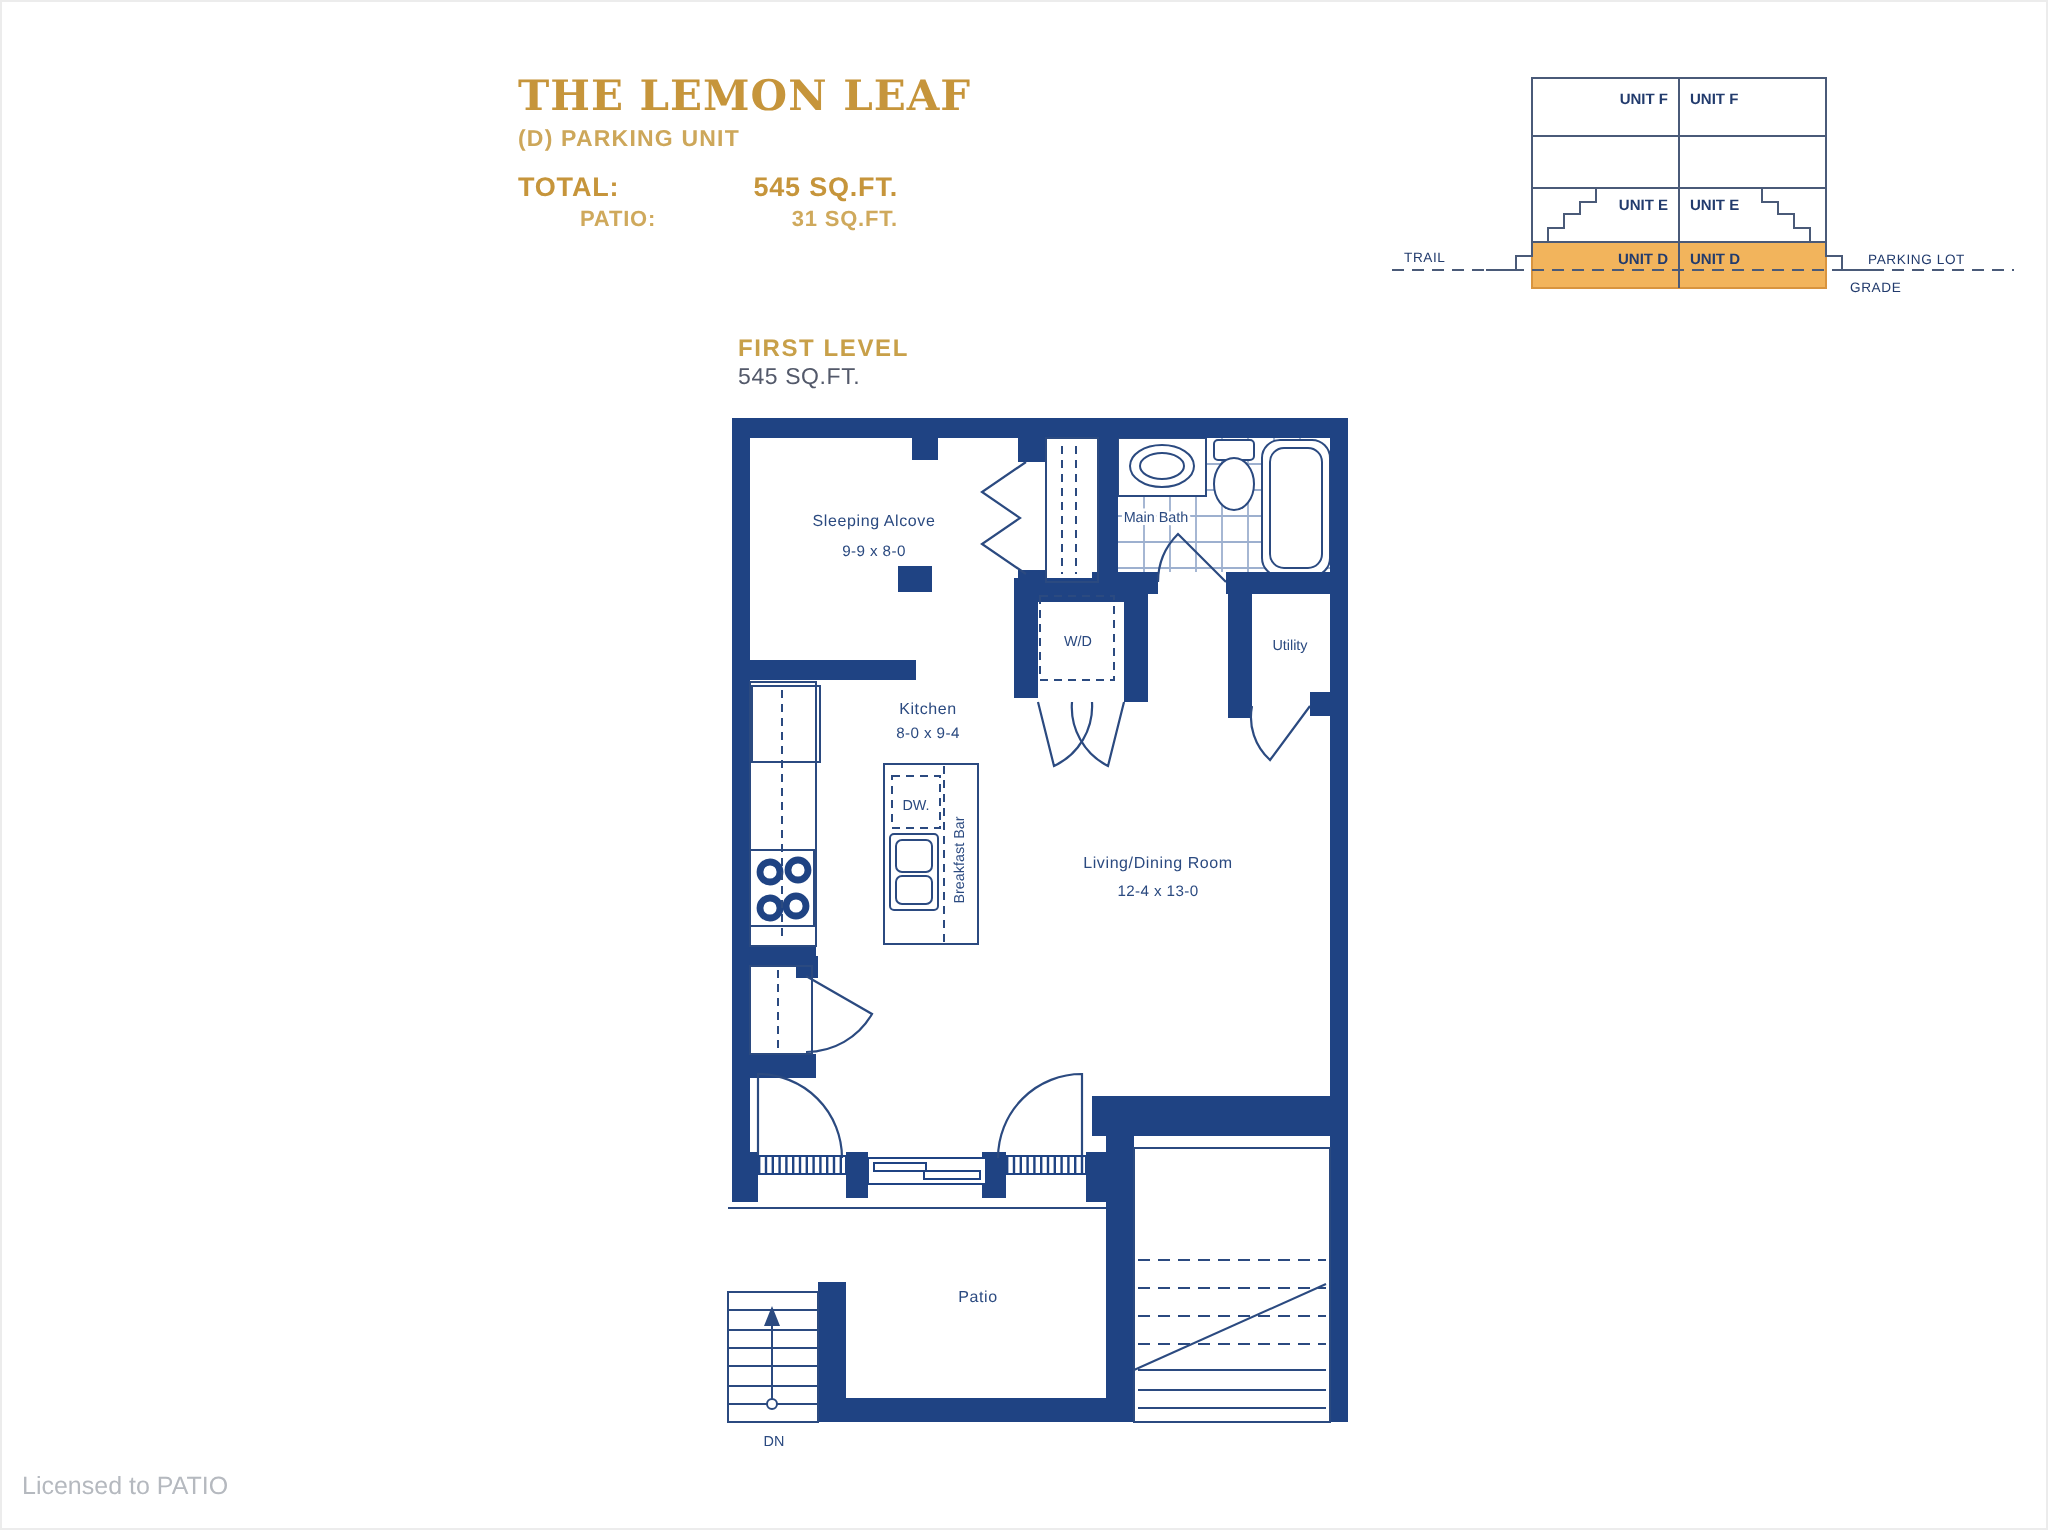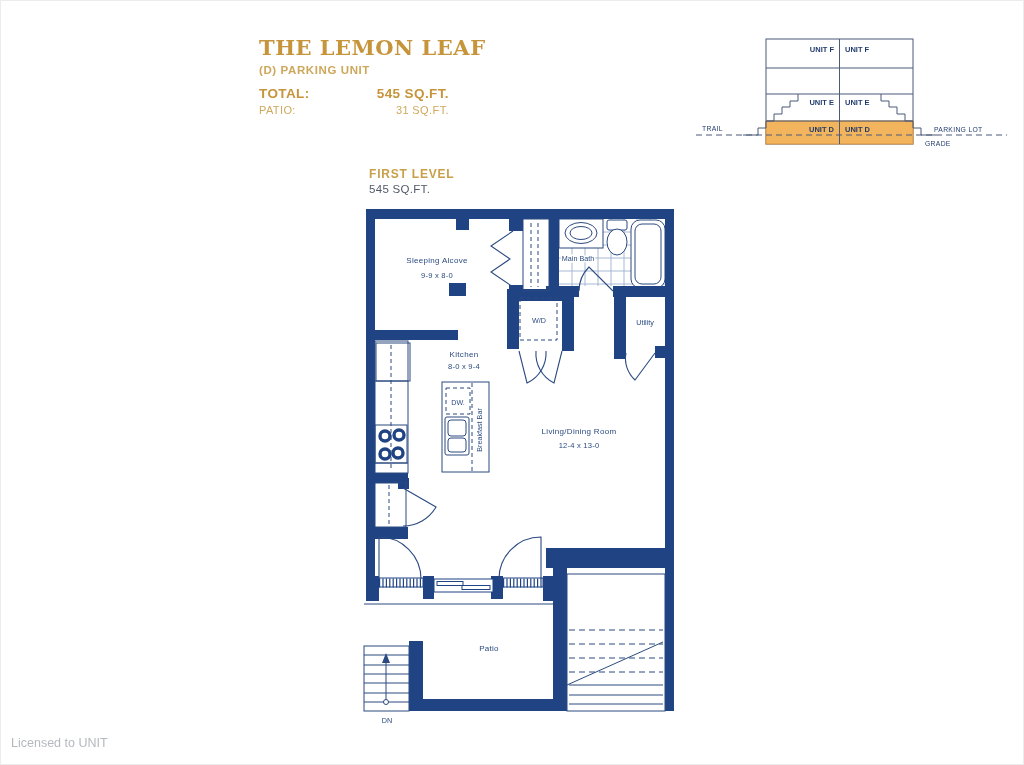--- a/index.html
+++ b/index.html
@@ -5,21 +5,21 @@
   html,body{margin:0;padding:0;background:#fff;}
   .page{position:relative;width:1024px;height:765px;background:#ffffff;overflow:hidden;
         font-family:"Liberation Sans",sans-serif;border:1px solid #ececec;box-sizing:border-box;}
   .plan-svg{position:absolute;left:0;top:0;}
   .title-block{position:absolute;left:258px;top:36px;width:190px;}
   .t-name{font-family:"DejaVu Serif",serif;font-weight:bold;font-size:21px;line-height:1.05;
           color:#c6953b;letter-spacing:.5px;white-space:nowrap;}
   .t-sub{margin-top:5px;font-size:11.5px;font-weight:600;color:#cda75a;letter-spacing:.6px;}
   .t-row{display:flex;justify-content:space-between;align-items:center;}
   .t-row.total{margin-top:10px;font-size:13.5px;font-weight:bold;color:#c6953b;letter-spacing:.4px;}
-  .t-row.patio{margin-top:3px;font-size:11px;font-weight:400;color:#cfa95c;letter-spacing:.4px;}
+  .t-row.patio{margin-top:3px;font-size:11px;font-weight:700;color:#cfa95c;letter-spacing:.4px;margin-left:31px;}
   .level-block{position:absolute;left:368px;top:166px;}
   .lv-label{font-size:12px;font-weight:bold;color:#c8a049;letter-spacing:.8px;}
   .lv-area{font-size:11.5px;color:#53596a;margin-top:2px;letter-spacing:.3px;}
   .license{position:absolute;left:10px;top:735px;font-size:12.5px;color:#b5b9bf;}
   svg text{font-family:"Liberation Sans",sans-serif;fill:#2b4a80;}
   svg .xs-label{font-size:7.5px;font-weight:bold;fill:#223b6d;}
   svg .xs-small{font-size:6.8px;fill:#223b6d;letter-spacing:.3px;}
   svg .room{font-size:8px;letter-spacing:.3px;}
   svg .dims{font-size:7.6px;letter-spacing:.2px;}
   svg .tiny{font-size:7.2px;}
@@ -169,14 +169,14 @@
       <text x="463" y="368" class="dims">8-0 x 9-4</text>
       <text x="578" y="433" class="room">Living/Dining Room</text>
       <text x="578" y="447" class="dims">12-4 x 13-0</text>
       <text x="488" y="650" class="room">Patio</text>
       <text x="457" y="404" class="tiny">DW.</text>
       <text transform="translate(481,429) rotate(-90)" class="tiny">Breakfast Bar</text>
       <text x="386" y="722" class="tiny">DN</text>
     </g>
   </svg>
 
-  <div class="license">Licensed to UNIT</div>
+  <div class="license">Licensed to PATIO</div>
 </div>
 
 </body></html>

